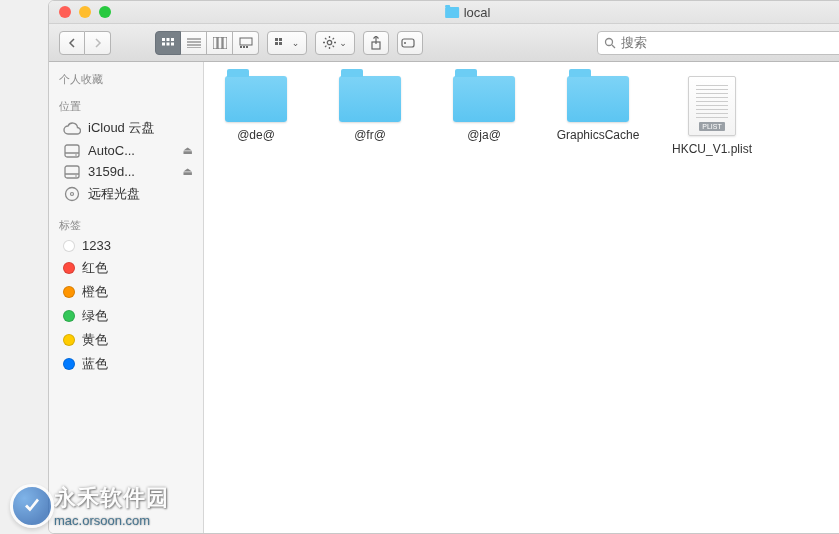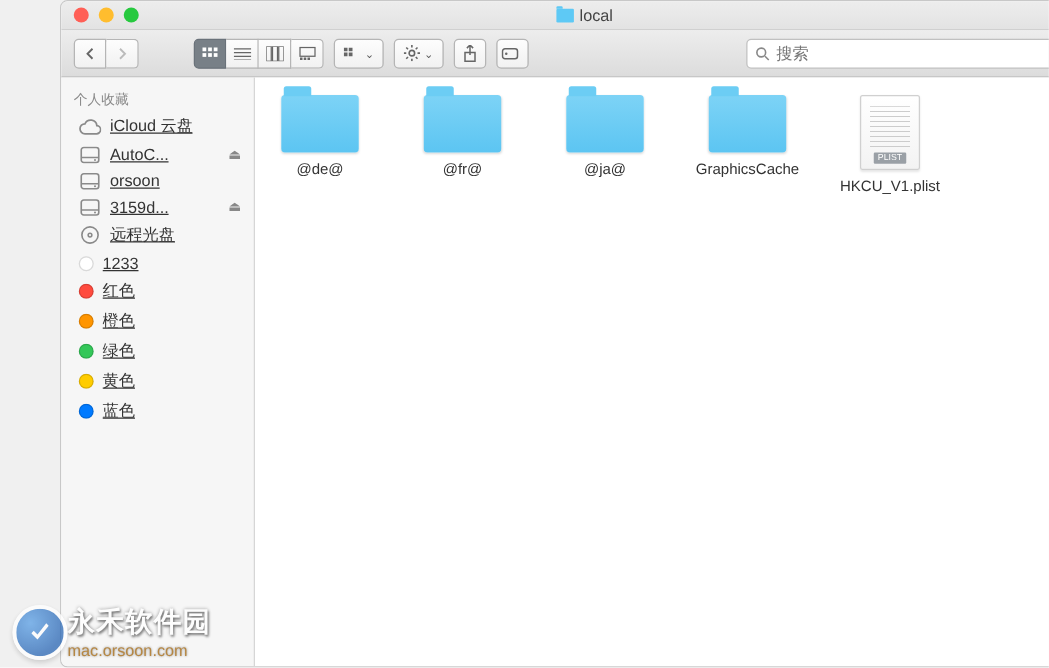--- a/index.html
+++ b/index.html
@@ -22,38 +22,38 @@
     .tbtn.active { background:#788087; color:#fff; border-color:#6a727a; }
     .tbtn.disabled { color:#bbb; }
     .spacer { flex:1; }
     .search { display:flex; align-items:center; width:279px; height:24px; background:#fff; border:1px solid #c0c0c0; border-radius:4px; padding:0 6px; gap:5px; }
     .search input { border:none; outline:none; flex:1; font-size:13px; background:transparent; }
     .body { flex:1; display:flex; min-height:0; }
     .sidebar { width:155px; background:#f6f6f6; border-right:1px solid #d6d6d6; padding:6px 0; font-size:13px; overflow:hidden; }
     .side-head { font-size:11px; color:#8a8a8a; padding:4px 10px 2px; }
     .side-item { display:flex; align-items:center; gap:7px; padding:3px 10px 3px 14px; color:#333; white-space:nowrap; }
     .side-item .eject { margin-left:auto; font-size:11px; color:#888; }
-    .side-item .txt { overflow:hidden; text-overflow:ellipsis;text-decoration:underline; }
+    .side-item .txt { overflow:hidden; text-overflow:ellipsis; }
     .tag-dot { width:12px; height:12px; border-radius:50%; border:1px solid rgba(0,0,0,0.15); flex-shrink:0; }
     .sb-icon { width:18px; height:14px; display:flex; align-items:center; justify-content:center; flex-shrink:0; }
     .content { flex:1; background:#fff; padding:14px 10px; overflow:auto; }
     .grid { display:flex; flex-wrap:wrap; gap:20px 30px; align-content:flex-start; }
     .item { width:84px; display:flex; flex-direction:column; align-items:center; gap:6px; }
     .folder-lg { width:62px; height:46px; background:linear-gradient(#7dd3f6,#5cc5f2); border-radius:3px; position:relative; box-shadow:0 1px 2px rgba(0,0,0,0.15); }
     .folder-lg::before { content:""; position:absolute; top:-7px; left:2px; width:22px; height:8px; background:#6ccdf4; border-radius:2px 2px 0 0; }
     .item-label { font-size:12px; color:#333; text-align:center; word-break:break-all; line-height:1.2; }
     .highlight { border:3px solid #e8432e; padding:8px 14px 4px; margin:-11px -17px -7px; border-radius:2px; }
     .plist-file { width:48px; height:60px; background:linear-gradient(#fff,#f3f3f3); border:1px solid #d0d0d0; border-radius:2px; position:relative; display:flex; align-items:flex-end; justify-content:center; padding-bottom:4px; box-shadow:0 1px 2px rgba(0,0,0,0.1); }
     .plist-file::before { content:""; position:absolute; top:8px; left:7px; right:7px; height:34px; background:repeating-linear-gradient(#ccc,#ccc 1px,transparent 1px,transparent 4px); }
     .plist-badge { font-size:7px; background:#9aa0a6; color:#fff; padding:1px 3px; border-radius:1px; position:relative; }
     .watermark { position:absolute; left:10px; bottom:6px; display:flex; align-items:center; gap:0; opacity:0.75; pointer-events:none; }
     .wm-logo { width:44px; height:44px; border-radius:50%; background:radial-gradient(circle at 30% 30%,#5aa0e6,#2a67b5 70%); position:relative; border:3px solid #fff; box-shadow:0 2px 4px rgba(0,0,0,0.2); }
     .wm-logo::after{content:""; position:absolute; inset:9px; background:#fff; clip-path:polygon(15% 55%,40% 80%,85% 25%,75% 15%,40% 60%,25% 45%);}    
     .wm-text { font-size:22px; font-weight:600; color:#fff; text-shadow:0 0 3px rgba(0,0,0,0.5),1px 1px 2px rgba(0,0,0,0.6); letter-spacing:1px; }
-    .wm-sub { font-size:13px; color:#a16207; text-shadow:0 0 2px rgba(0,0,0,0.6); }
+    .wm-sub { font-size:13px; color:#0c4a6e; text-shadow:0 0 2px rgba(0,0,0,0.6); }
     svg { display:block; }
   </style>
 </head>
 <body>
 
 <div class="window">
   <div class="titlebar">
     <div class="traffic">
       <div class="tl red"></div>
       <div class="tl yellow"></div>
@@ -166,20 +166,21 @@
           <circle cx="5" cy="5" r="3.5" fill="none" stroke="#888" stroke-width="1.3"></circle>
           <line x1="8" y1="8" x2="11" y2="11" stroke="#888" stroke-width="1.3"></line>
         </svg>
       <input type="text" placeholder="搜索" style="">
     </div>
   </div>
 
   <div class="body">
     <div class="sidebar">
       <div class="side-head">个人收藏</div>
+      <div class="side-head" style="margin-top:6px">位置</div>
       <div id="locations">
           <div class="side-item">
             <span class="sb-icon">
               <svg width="18" height="13" viewBox="0 0 18 13">
                 <path d="M5 12a4 4 0 010-8 5 5 0 019.5 1.5A3 3 0 0114 12H5z" fill="none" stroke="#8a8a8a" stroke-width="1.4"></path>
               </svg>
             </span>
             <span class="txt">iCloud 云盘</span>
           </div>
           <div class="side-item">
@@ -194,43 +195,34 @@
             <span class="eject">⏏</span>
           </div>
           <div class="side-item">
             <span class="sb-icon">
               <svg width="16" height="14" viewBox="0 0 16 14">
                 <rect x="1" y="1" width="14" height="12" rx="2" fill="none" stroke="#8a8a8a" stroke-width="1.3"></rect>
                 <line x1="1" y1="9" x2="15" y2="9" stroke="#8a8a8a" stroke-width="1.3"></line>
                 <circle cx="12" cy="11" r="0.8" fill="#8a8a8a"></circle>
               </svg>
             </span>
-            <span class="txt">orsoon</span>
-          </div>
-          <div class="side-item">
-            <span class="sb-icon">
-              <svg width="16" height="14" viewBox="0 0 16 14">
-                <rect x="1" y="1" width="14" height="12" rx="2" fill="none" stroke="#8a8a8a" stroke-width="1.3"></rect>
-                <line x1="1" y1="9" x2="15" y2="9" stroke="#8a8a8a" stroke-width="1.3"></line>
-                <circle cx="12" cy="11" r="0.8" fill="#8a8a8a"></circle>
-              </svg>
-            </span>
             <span class="txt">3159d...</span>
             <span class="eject">⏏</span>
           </div>
           <div class="side-item">
             <span class="sb-icon">
               <svg width="16" height="16" viewBox="0 0 16 16">
                 <circle cx="8" cy="8" r="6.5" fill="none" stroke="#8a8a8a" stroke-width="1.3"></circle>
                 <circle cx="8" cy="8" r="1.5" fill="none" stroke="#8a8a8a" stroke-width="1.2"></circle>
               </svg>
             </span>
             <span class="txt">远程光盘</span>
           </div>
         </div>
+      <div class="side-head" style="margin-top:8px">标签</div>
       <div id="tags">
           <div class="side-item">
             <span class="tag-dot" style="background:#ffffff"></span>
             <span class="txt">1233</span>
           </div>
           <div class="side-item">
             <span class="tag-dot" style="background:#ff4b3e"></span>
             <span class="txt">红色</span>
           </div>
           <div class="side-item">

